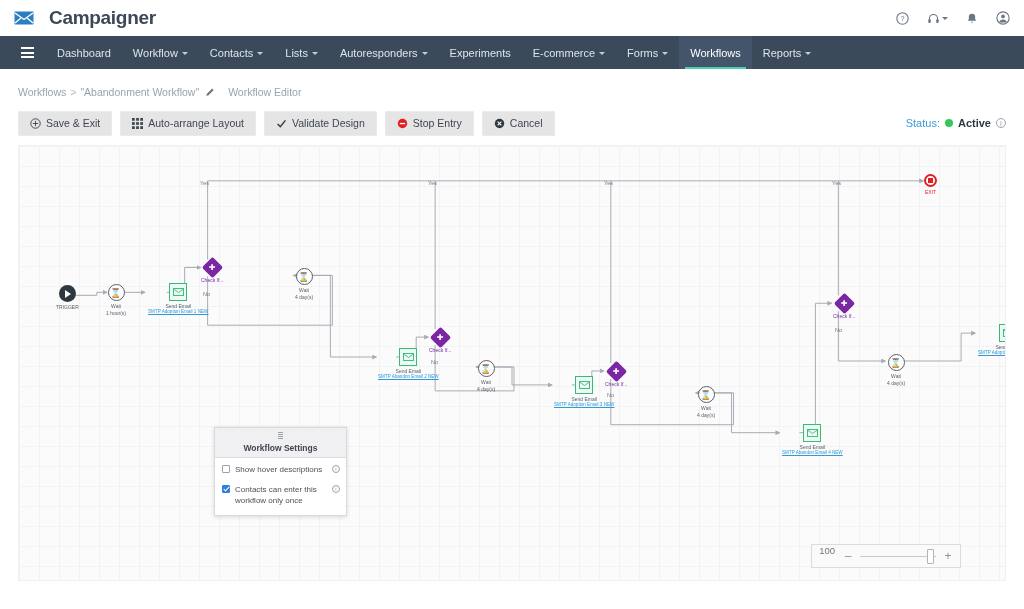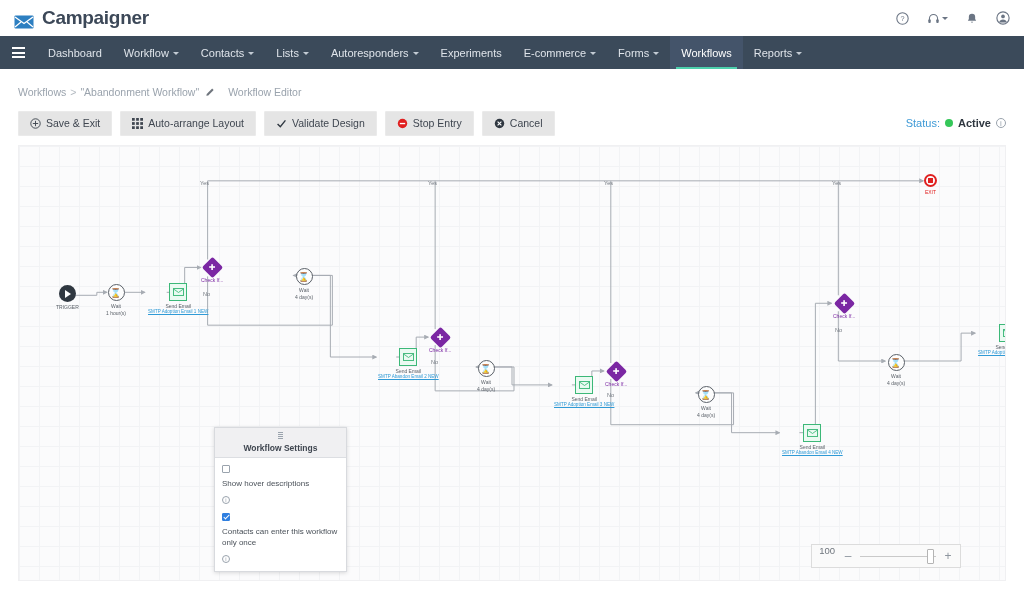--- a/index.html
+++ b/index.html
@@ -11,21 +11,21 @@
   }
 
   
   .topbar {
     height: 36px; width: 100%;
     background: #ffffff;
     display: flex; align-items: center;
     padding: 0 14px;
     position: relative;
   }
-  .logo-wrap { display: flex; align-items: flex-end; gap: 8px; }
+  .logo-wrap { display: flex; align-items: center; gap: 15px; }
   .logo-mark { width: 20px; height: 14px; position: relative; }
   .logo-text {
     font-size: 19px; font-weight: bold; letter-spacing: -0.3px;
     color: #3c4858;
   }
   .top-icons {
     position: absolute; right: 14px; top: 0; height: 36px;
     display: flex; align-items: center; gap: 18px;
   }
   .ticon { color: #6b7584; display: flex; align-items: center; gap: 2px; cursor: pointer; }
@@ -33,21 +33,21 @@
     width: 0; height: 0;
     border-left: 3px solid transparent; border-right: 3px solid transparent;
     border-top: 3.5px solid #6b7584;
   }
 
   
   .navbar {
     height: 33px; width: 100%;
     background: #3b4a5a;
     display: flex; align-items: stretch;
-    padding-left: 0;
+    padding-left: 9px;
     font-size: 11px;
   }
   .hamburger {
     display: flex; flex-direction: column; justify-content: center;
     gap: 2.5px; padding: 0 12px; cursor: pointer;
   }
   .hamburger span { display: block; width: 13px; height: 2px; background: #ffffff; }
   .nav-item {
     display: flex; align-items: center; gap: 4px;
     padding: 0 11px; color: #dfe4ea;
@@ -170,21 +170,21 @@
     display: flex; align-items: center; gap: 4px;
     background: #f0f0f2; border-bottom: 1px solid #dcdee2;
     padding: 4px 6px; font-weight: bold; color: #3f4650; font-size: 8.5px;
     cursor: move;
     flex-direction: column;
   }
   .sp-grip { display: flex; flex-direction: column; gap: 1px; }
   .sp-grip span { display: block; width: 5px; height: 1px; background: #9aa3ad; }
   .sp-row {
     display: flex; align-items: flex-start; gap: 5px;
-    padding: 6px 6px 2px 7px; position: relative; flex-direction: column;
+    padding: 6px 6px 2px 7px; position: relative;
   }
   .sp-row:last-child { padding-bottom: 8px; }
   .sp-check {
     width: 8px; height: 8px; border: 1px solid #9aa3ad; background: #fff;
     flex: 0 0 auto; margin-top: 1px; cursor: pointer; border-radius: 1px;
   }
   .sp-check.checked {
     background: #2f7fe0; border-color: #2f7fe0;
     display: flex; align-items: center; justify-content: center;
   }

